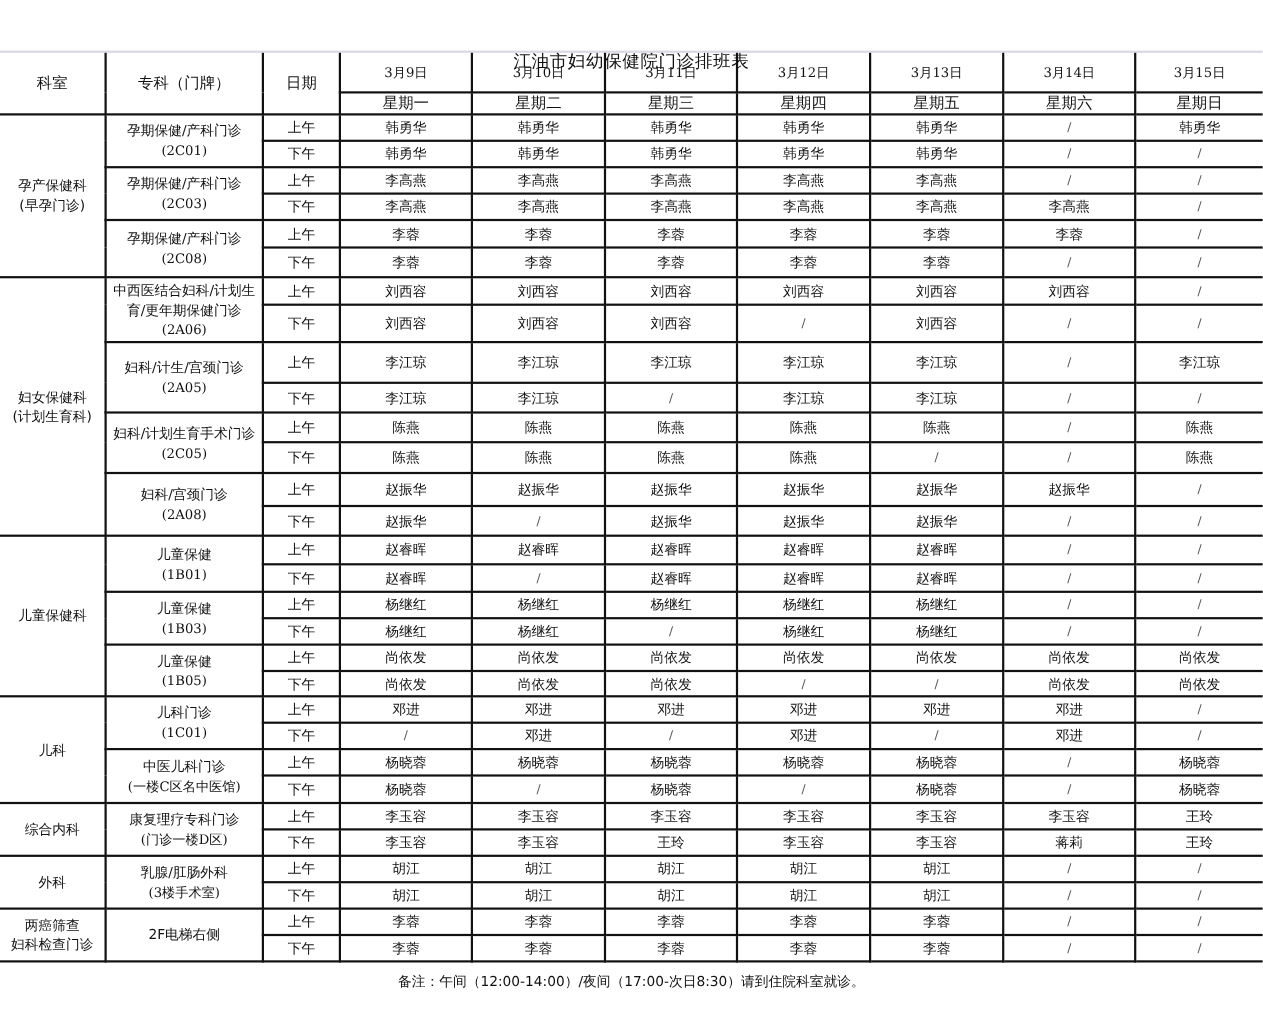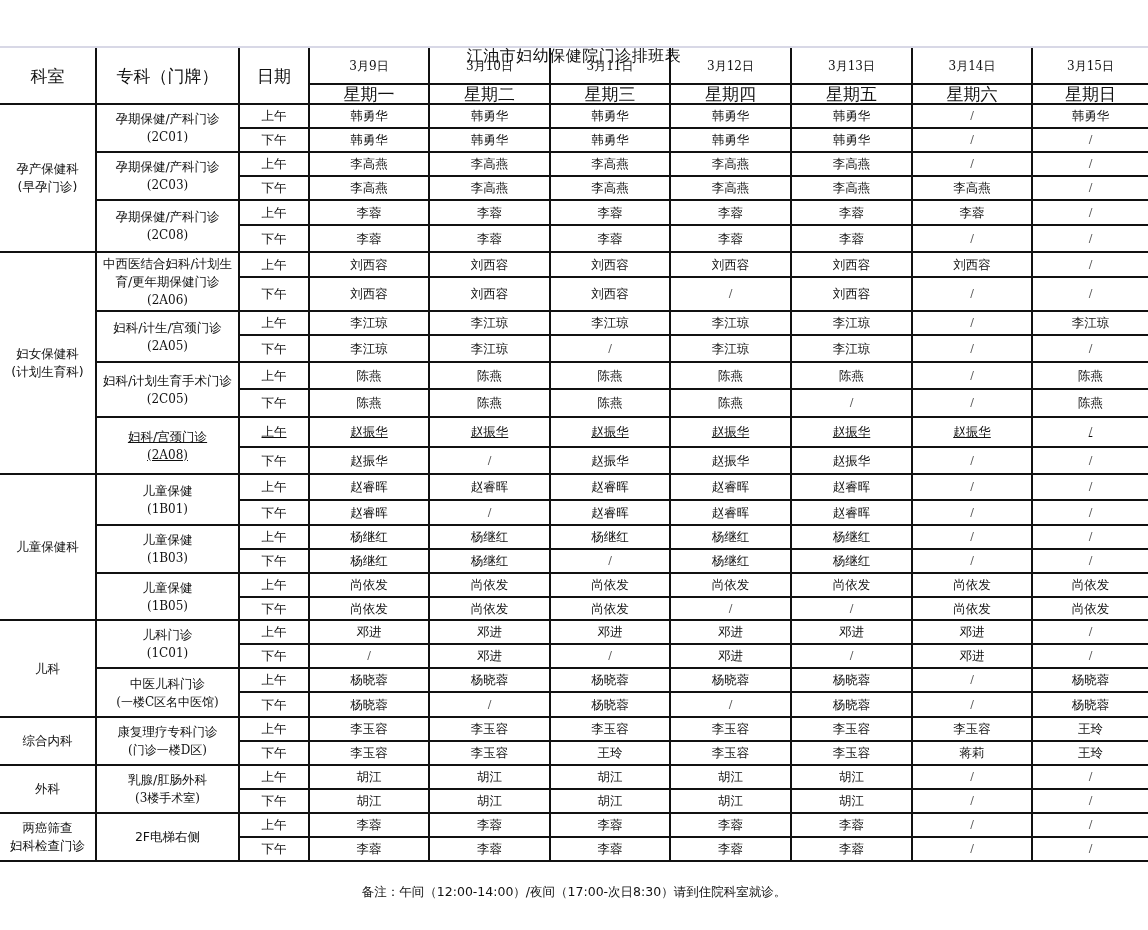--- a/index.html
+++ b/index.html
@@ -8,21 +8,21 @@
   .title { position:absolute; top:18px; left:0; width:1148px; text-align:center;
            font-size:16px; letter-spacing:0.5px;margin-top:28px; }
   .topline { position:absolute; top:46px; left:0; width:1148px; height:2px; background:#d8d8e6; }
   table.sched { position:absolute; top:48px; left:0; border-collapse:collapse; table-layout:fixed;
                 width:1148px; font-size:12.5px; }
   table.sched td { border:2px solid #111; text-align:center; vertical-align:middle;
                    padding:0; line-height:18px; overflow:hidden; }
   table.sched tr td:first-child { border-left:none; }
   table.sched tr td:last-child { border-right:none;margin-top:15px; }
   table.sched tr:first-child td { border-top:none; }
-  .hdr { font-size:17px; }
+  .hdr { font-size:14px; }
   .dash { color:#555; font-size:11px; }
   .code { font-family:"DejaVu Serif","Liberation Serif",serif; font-size:12px; }
   .note { position:absolute; top:884px; left:0; width:1148px; text-align:center; font-size:12.5px; }
 </style>
 </head>
 <body>
 
 <div class="title">江油市妇幼保健院门诊排班表</div>
 <div class="topline"></div>
 
@@ -158,21 +158,21 @@
       <tr style="height: 34px;">
         <td>下午</td>
         <td>刘西容</td>
         <td>刘西容</td>
         <td>刘西容</td>
         <td class="dash">/</td>
         <td>刘西容</td>
         <td class="dash">/</td>
         <td class="dash">/</td>
       </tr>
-      <tr style="height: 24px;">
+      <tr style="height: 37px;">
         <td rowspan="2" style="padding: 0px 3px;">
           <div>妇科/计生/宫颈门诊</div>
           <div class="code">(2A05)</div>
         </td>
         <td>上午</td>
         <td>李江琼</td>
         <td>李江琼</td>
         <td>李江琼</td>
         <td>李江琼</td>
         <td>李江琼</td>
@@ -206,21 +206,21 @@
       <tr style="height: 28px;">
         <td>下午</td>
         <td>陈燕</td>
         <td>陈燕</td>
         <td>陈燕</td>
         <td>陈燕</td>
         <td class="dash">/</td>
         <td class="dash">/</td>
         <td>陈燕</td>
       </tr>
-      <tr style="height: 30px; text-decoration: underline;">
+      <tr style="height: 30px;">
         <td rowspan="2" style="padding: 0px 3px;">
           <div>妇科/宫颈门诊</div>
           <div class="code">(2A08)</div>
         </td>
         <td>上午</td>
         <td>赵振华</td>
         <td>赵振华</td>
         <td>赵振华</td>
         <td>赵振华</td>
         <td>赵振华</td>

